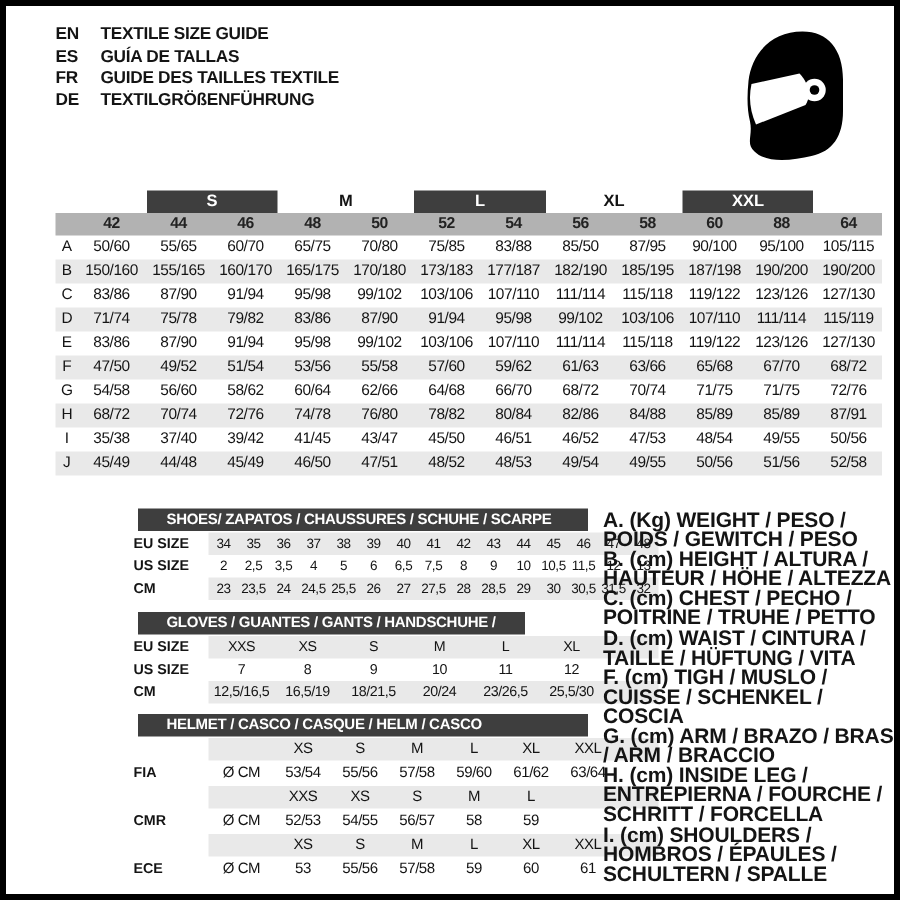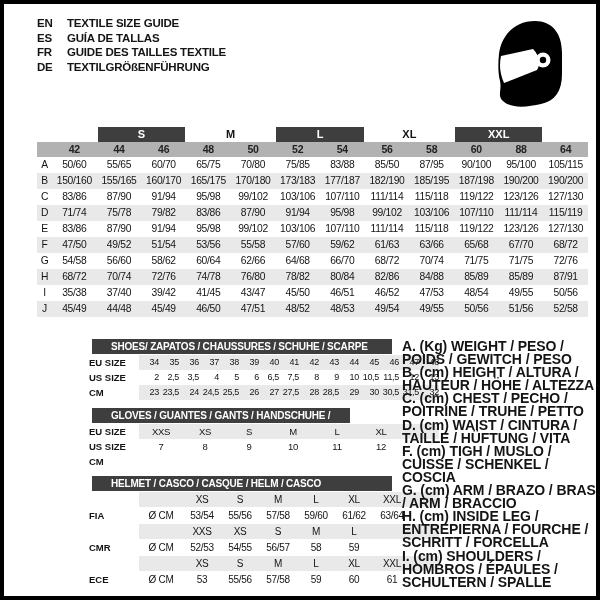--- a/index.html
+++ b/index.html
@@ -24,21 +24,21 @@
   .mt-row.stripe{background:var(--stripe);}
   .group-dark{background:var(--dark);color:#fff;margin:0 1px;}
 
   
   .sec-title{position:absolute;left:88px;height:15px;line-height:15px;background:var(--dark);
     color:#fff;font-weight:bold;font-size:10px;padding-left:19px;box-sizing:border-box;letter-spacing:-0.2px;}
   .lrow{position:absolute;left:16px;display:flex;height:15px;line-height:15px;margin-left:31px;}
   .rlabel{width:88px;padding-left:38px;box-sizing:border-box;font-weight:bold;font-size:9.5px;}
   .vals{width:300px;display:grid;text-align:center;font-size:9.5px;letter-spacing:-0.3px;}
   .vals.shaded{background:var(--stripe);}
-  .shoes-vals{grid-template-columns:repeat(15,1fr);font-size:9px;text-align:right;}
+  .shoes-vals{grid-template-columns:repeat(15,1fr);font-size:9px;}
   .gloves-vals{grid-template-columns:repeat(6,44px) 1fr;}
   .helmet-vals{grid-template-columns:44px repeat(6,38px) 1fr;font-size:10px;}
 
   
   .legend{position:absolute;left:398px;top:336px;width:199px;font-weight:bold;
     font-size:14px;line-height:13.1px;letter-spacing:-0.1px;}
 </style>
 </head>
 <body>
 
@@ -332,20 +332,29 @@
           <div>8</div>
           <div>9</div>
           <div>10</div>
           <div>11</div>
           <div>12</div>
           <div></div>
         </div>
       </div>
       <div class="lrow" style="top: 450px;">
         <div class="rlabel">CM</div>
+        <div class="vals gloves-vals shaded">
+          <div>12,5/16,5</div>
+          <div>16,5/19</div>
+          <div>18/21,5</div>
+          <div>20/24</div>
+          <div>23/26,5</div>
+          <div>25,5/30</div>
+          <div></div>
+        </div>
       </div>
       <div class="lrow" style="top: 488px;">
         <div class="rlabel"></div>
         <div class="vals helmet-vals shaded">
           <div></div>
           <div>XS</div>
           <div>S</div>
           <div>M</div>
           <div>L</div>
           <div>XL</div>

